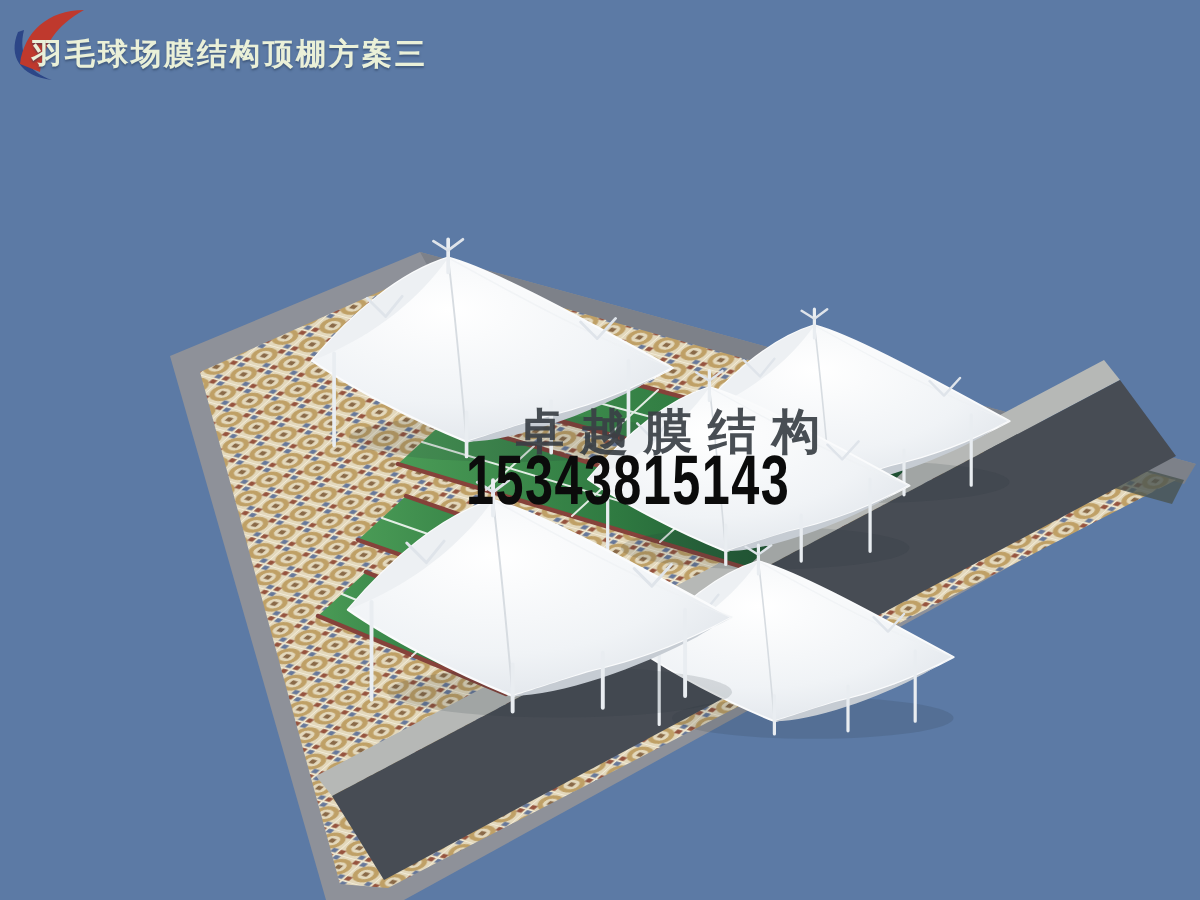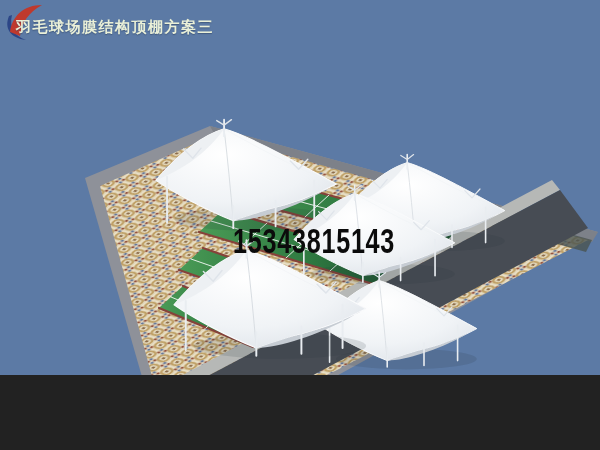--- a/index.html
+++ b/index.html
@@ -1,17 +1,17 @@
 <!DOCTYPE html>
 <html><head>
 <meta charset="utf-8">
 <style>
   html,body{margin:0;padding:0;background:#222;}
   .stage{
-    position:relative;width:600px;height:375px;overflow:hidden;
+    position:relative;width:600px;height:450px;overflow:hidden;
     background:#5c7aa5;
     font-family:"Liberation Sans", sans-serif;
   }
   .stage svg{position:absolute;left:0;top:0;}
   .overlay-text{position:absolute;white-space:nowrap;}
   .title-text{
     left:16px;top:18px;
     font-size:15px;font-weight:bold;letter-spacing:1.5px;
     color:#eaf0d8;text-shadow:0 1px 1px rgba(40,60,90,.5);
   }
@@ -112,15 +112,16 @@
     <use href="#canopy" transform="translate(272,297) scale(0.98)"></use>
   </g>
 </svg>
 
 <svg class="logo-box" viewBox="0 0 44 42">
   <path d="M9,16 C4,28 10,38 26,40 C14,36 9,27 12,15 Z" fill="#2c4687"></path>
   <path d="M10,32 C12,16 24,5 42,5 C28,13 22,22 20,36 L10,32 Z" fill="#bf392d"></path>
 </svg>
 
 <div class="overlay-text title-text">羽毛球场膜结构顶棚方案三</div>
+<div class="overlay-text company-text">卓越膜结构</div>
 <div class="overlay-text phone-text">15343815143</div>
 
 </div>
 
 </body></html>

